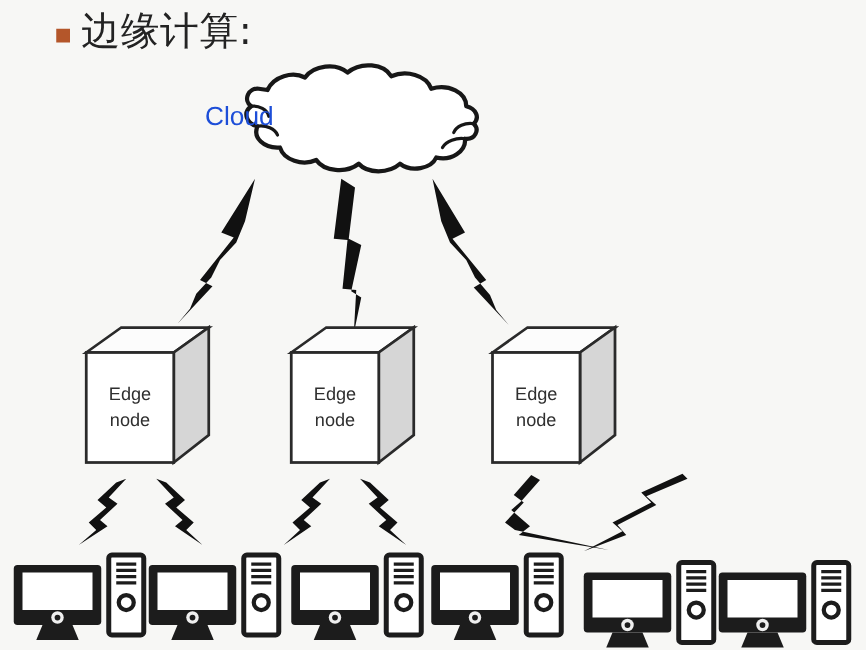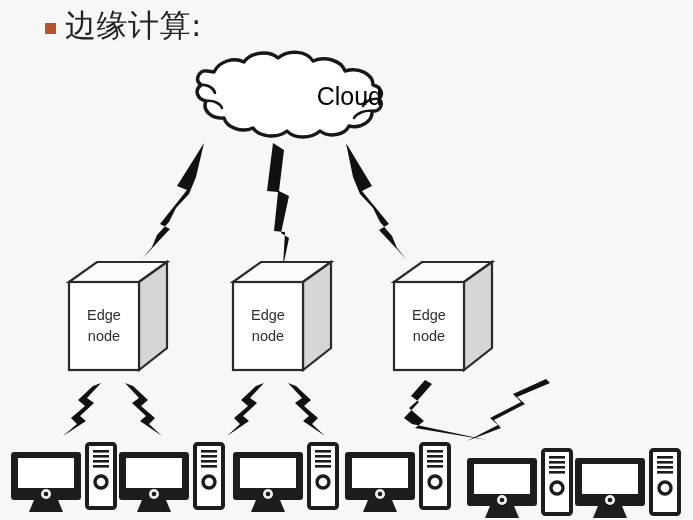--- a/index.html
+++ b/index.html
@@ -63,23 +63,23 @@
     left: 163px;
     top: 58px;
     width: 218px;
     height: 85px;
   }
   #cloud-label {
     position: absolute;
     left: 0;
     top: 24px;
     width: 218px;
-    text-align: right;
-    font-size: 25px;
-    color: #000000;
+    text-align: left;
+    font-size: 21px;
+    color: #1d4ed8;
     font-family: "Liberation Sans", sans-serif;
   }
 </style>
 </head>
 <body style="background: rgb(247, 247, 245);">
 
 <div id="slide" style="background: rgb(247, 247, 245);">
 
   <div id="title-row">
     <span id="title-bullet" style="background: rgb(180, 86, 42);"></span>

